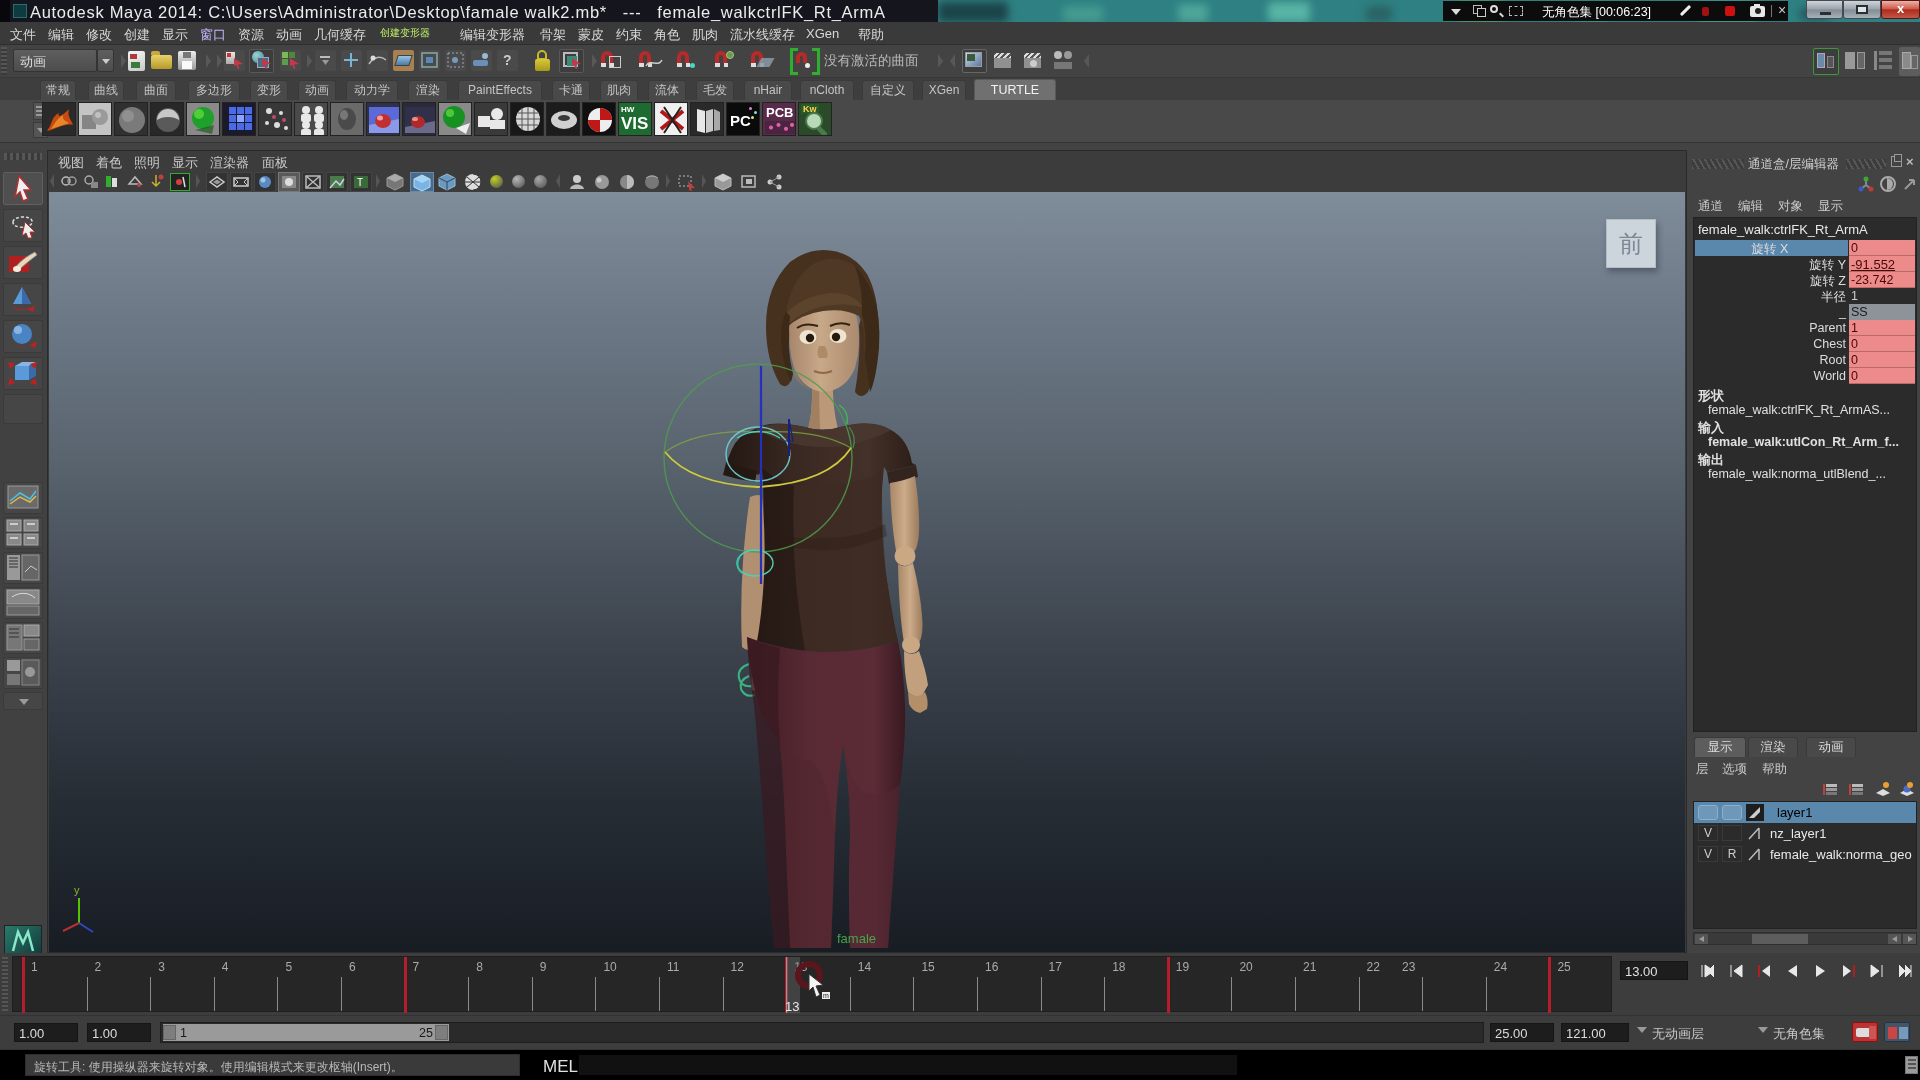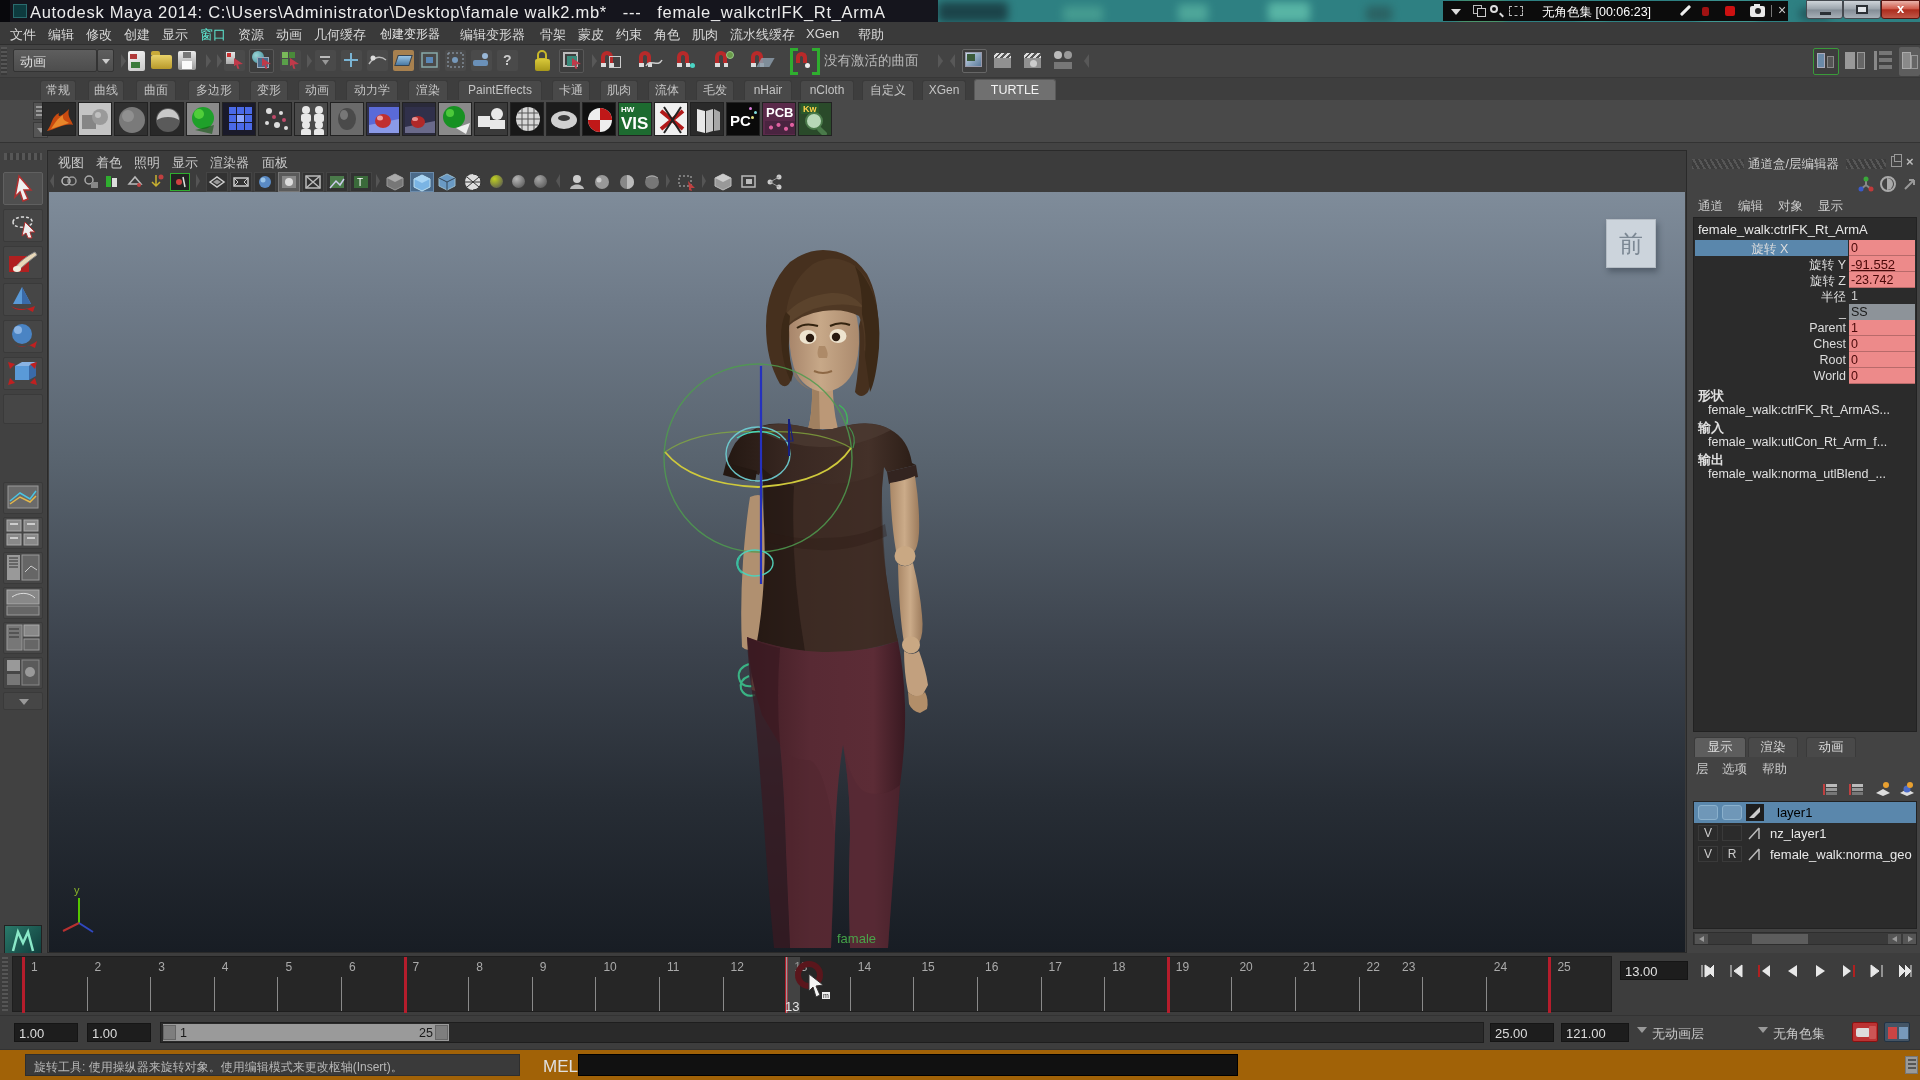--- a/index.html
+++ b/index.html
@@ -44,25 +44,25 @@
       <div class="abs" style="left:12px;top:4px;width:12px;height:9px;border:2px solid #2a2f34;background:#dfe3e7;"></div>
     </div>
     <div class="abs" style="left:1881px;top:0px;width:39px;height:19px;background:linear-gradient(#eab3aa,#d05c4c 45%,#ad2c1d 52%,#c05748);border:1px solid #5a1510;border-radius:0 0 3px 3px;color:#fff;font-size:13px;font-weight:bold;text-align:center;line-height:16px;">x</div>
   </div>
 <div class="abs" style="left:0;top:22px;width:1920px;height:23px;background:#3a3a3a;border-bottom:1px solid #2e2e2e;">
     <div class="abs" style="left:10px;top:4px;font-size:13px;color:#d8d8d8;white-space:nowrap;">文件</div>
     <div class="abs" style="left:48px;top:4px;font-size:13px;color:#d8d8d8;white-space:nowrap;">编辑</div>
     <div class="abs" style="left:86px;top:4px;font-size:13px;color:#d8d8d8;white-space:nowrap;">修改</div>
     <div class="abs" style="left:124px;top:4px;font-size:13px;color:#d8d8d8;white-space:nowrap;">创建</div>
     <div class="abs" style="left:162px;top:4px;font-size:13px;color:#d8d8d8;white-space:nowrap;">显示</div>
-    <div class="abs" style="left:200px;top:4px;font-size:13px;color:#5eead4;white-space:nowrap;">窗口</div>
+    <div class="abs" style="left:200px;top:4px;font-size:13px;color:#c4b5fd;white-space:nowrap;">窗口</div>
     <div class="abs" style="left:238px;top:4px;font-size:13px;color:#d8d8d8;white-space:nowrap;">资源</div>
     <div class="abs" style="left:276px;top:4px;font-size:13px;color:#d8d8d8;white-space:nowrap;">动画</div>
     <div class="abs" style="left:314px;top:4px;font-size:13px;color:#d8d8d8;white-space:nowrap;">几何缓存</div>
-    <div class="abs" style="left:380px;top:4px;font-size:12px;color:#e5e5e5;white-space:nowrap;">创建变形器</div>
+    <div class="abs" style="left:380px;top:4px;font-size:10px;color:#bef264;white-space:nowrap;">创建变形器</div>
     <div class="abs" style="left:460px;top:4px;font-size:13px;color:#d8d8d8;white-space:nowrap;">编辑变形器</div>
     <div class="abs" style="left:540px;top:4px;font-size:13px;color:#d8d8d8;white-space:nowrap;">骨架</div>
     <div class="abs" style="left:578px;top:4px;font-size:13px;color:#d8d8d8;white-space:nowrap;">蒙皮</div>
     <div class="abs" style="left:616px;top:4px;font-size:13px;color:#d8d8d8;white-space:nowrap;">约束</div>
     <div class="abs" style="left:654px;top:4px;font-size:13px;color:#d8d8d8;white-space:nowrap;">角色</div>
     <div class="abs" style="left:692px;top:4px;font-size:13px;color:#d8d8d8;white-space:nowrap;">肌肉</div>
     <div class="abs" style="left:730px;top:4px;font-size:13px;color:#d8d8d8;white-space:nowrap;">流水线缓存</div>
     <div class="abs" style="left:806px;top:4px;font-size:13px;color:#d8d8d8;white-space:nowrap;">XGen</div>
     <div class="abs" style="left:858px;top:4px;font-size:13px;color:#d8d8d8;white-space:nowrap;">帮助</div>
   </div>
@@ -752,21 +752,21 @@
       <div class="abs" style="left:155px;top:134px;width:66px;height:16px;background:#ed8a8a;border-bottom:1px solid #b86a6a;">
         <span style="position:absolute;left:2px;top:1px;font-size:12.5px;color:#4a0808;">0</span>
       </div>
       <div class="abs" style="left:0px;top:151px;width:152px;height:14px;font-size:12.5px;color:#ddd;text-align:right;white-space:nowrap;">World</div>
       <div class="abs" style="left:155px;top:150px;width:66px;height:16px;background:#ed8a8a;border-bottom:1px solid #b86a6a;">
         <span style="position:absolute;left:2px;top:1px;font-size:12.5px;color:#4a0808;">0</span>
       </div>
       <div class="abs" style="left:4px;top:169px;font-size:13px;font-weight:bold;color:#e0e0e0;white-space:nowrap;">形状</div>
       <div class="abs" style="left:14px;top:185px;font-size:12.5px;font-weight:normal;color:#e0e0e0;white-space:nowrap;">female_walk:ctrlFK_Rt_ArmAS...</div>
       <div class="abs" style="left:4px;top:201px;font-size:13px;font-weight:bold;color:#e0e0e0;white-space:nowrap;">输入</div>
-      <div class="abs" style="left:14px;top:217px;font-size:12.5px;font-weight:normal;color:#e0e0e0;white-space:nowrap;">female_walk:utlCon_Rt_Arm_f...</div>
+      <div class="abs" style="left:14px;top:217px;font-size:12.5px;font-weight:bold;color:#e0e0e0;white-space:nowrap;">female_walk:utlCon_Rt_Arm_f...</div>
       <div class="abs" style="left:4px;top:233px;font-size:13px;font-weight:bold;color:#e0e0e0;white-space:nowrap;">输出</div>
       <div class="abs" style="left:14px;top:249px;font-size:12.5px;font-weight:normal;color:#e0e0e0;white-space:nowrap;">female_walk:norma_utlBlend_...</div>
     </div>
     <div class="abs" style="left:0;top:587px;width:232px;height:216px;background:#434343;">
       <div class="abs" style="left:6px;top:0px;width:52px;height:20px;background:#5d5d5d;border:1px solid #3a3a3a;border-bottom:none;border-radius:3px 3px 0 0;color:#ddd;font-size:12.5px;text-align:center;line-height:19px;">显示</div>
       <div class="abs" style="left:60px;top:0px;width:50px;height:20px;background:#494949;border:1px solid #3a3a3a;border-bottom:none;border-radius:3px 3px 0 0;color:#ddd;font-size:12.5px;text-align:center;line-height:19px;">渲染</div>
       <div class="abs" style="left:118px;top:0px;width:50px;height:20px;background:#494949;border:1px solid #3a3a3a;border-bottom:none;border-radius:3px 3px 0 0;color:#ddd;font-size:12.5px;text-align:center;line-height:19px;">动画</div>
       <div class="abs" style="left:8px;top:24px;font-size:12.5px;color:#ccc;">层</div>
       <div class="abs" style="left:34px;top:24px;font-size:12.5px;color:#ccc;">选项</div>
       <div class="abs" style="left:74px;top:24px;font-size:12.5px;color:#ccc;">帮助</div>
@@ -955,21 +955,21 @@
     <div class="abs" style="left:1773px;top:9px;font-size:13px;color:#c8c8c8;white-space:nowrap;">无角色集</div>
     <div class="abs" style="left:1852px;top:6px;width:26px;height:20px;background:#b33;border:1px solid #811;border-radius:2px;">
       <div class="abs" style="left:3px;top:5px;width:14px;height:9px;background:#ddd;border-radius:2px;"></div>
       <div class="abs" style="left:16px;top:3px;width:7px;height:13px;background:#c55;border-radius:1px;"></div>
     </div>
     <div class="abs" style="left:1884px;top:6px;width:26px;height:20px;background:#456;border:1px solid #234;border-radius:2px;">
       <div class="abs" style="left:3px;top:4px;width:9px;height:12px;background:#c44;"></div>
       <div class="abs" style="left:14px;top:4px;width:9px;height:12px;background:#79b;"></div>
     </div>
   </div>
-<div class="abs" style="left:0;top:1049px;width:1920px;height:31px;background:#a16207;border-top:1px solid #333;">
+<div class="abs" style="left:0;top:1049px;width:1920px;height:31px;background:#000000;border-top:1px solid #333;">
     <div class="abs" style="left:25px;top:4px;width:495px;height:22px;background:#3a3a3a;border:1px solid #2e2e2e;color:#b8b8b8;font-size:12px;">
       <span style="position:absolute;left:8px;top:4px;white-space:nowrap;">旋转工具: 使用操纵器来旋转对象。使用编辑模式来更改枢轴(Insert)。</span>
     </div>
     <div class="abs" style="left:543px;top:7px;font-size:17px;color:#e0e0e0;">MEL</div>
     <div class="abs" style="left:578px;top:4px;width:660px;height:22px;background:#111;border:1px solid #000;"></div>
     <div class="abs" style="left:1905px;top:6px;width:13px;height:18px;background:#9a9a9a;border:1px solid #777;">
       <div class="abs" style="left:2px;top:2px;width:8px;height:2px;background:#555;"></div>
       <div class="abs" style="left:2px;top:6px;width:8px;height:2px;background:#555;"></div>
       <div class="abs" style="left:2px;top:10px;width:8px;height:2px;background:#555;"></div>
     </div>

